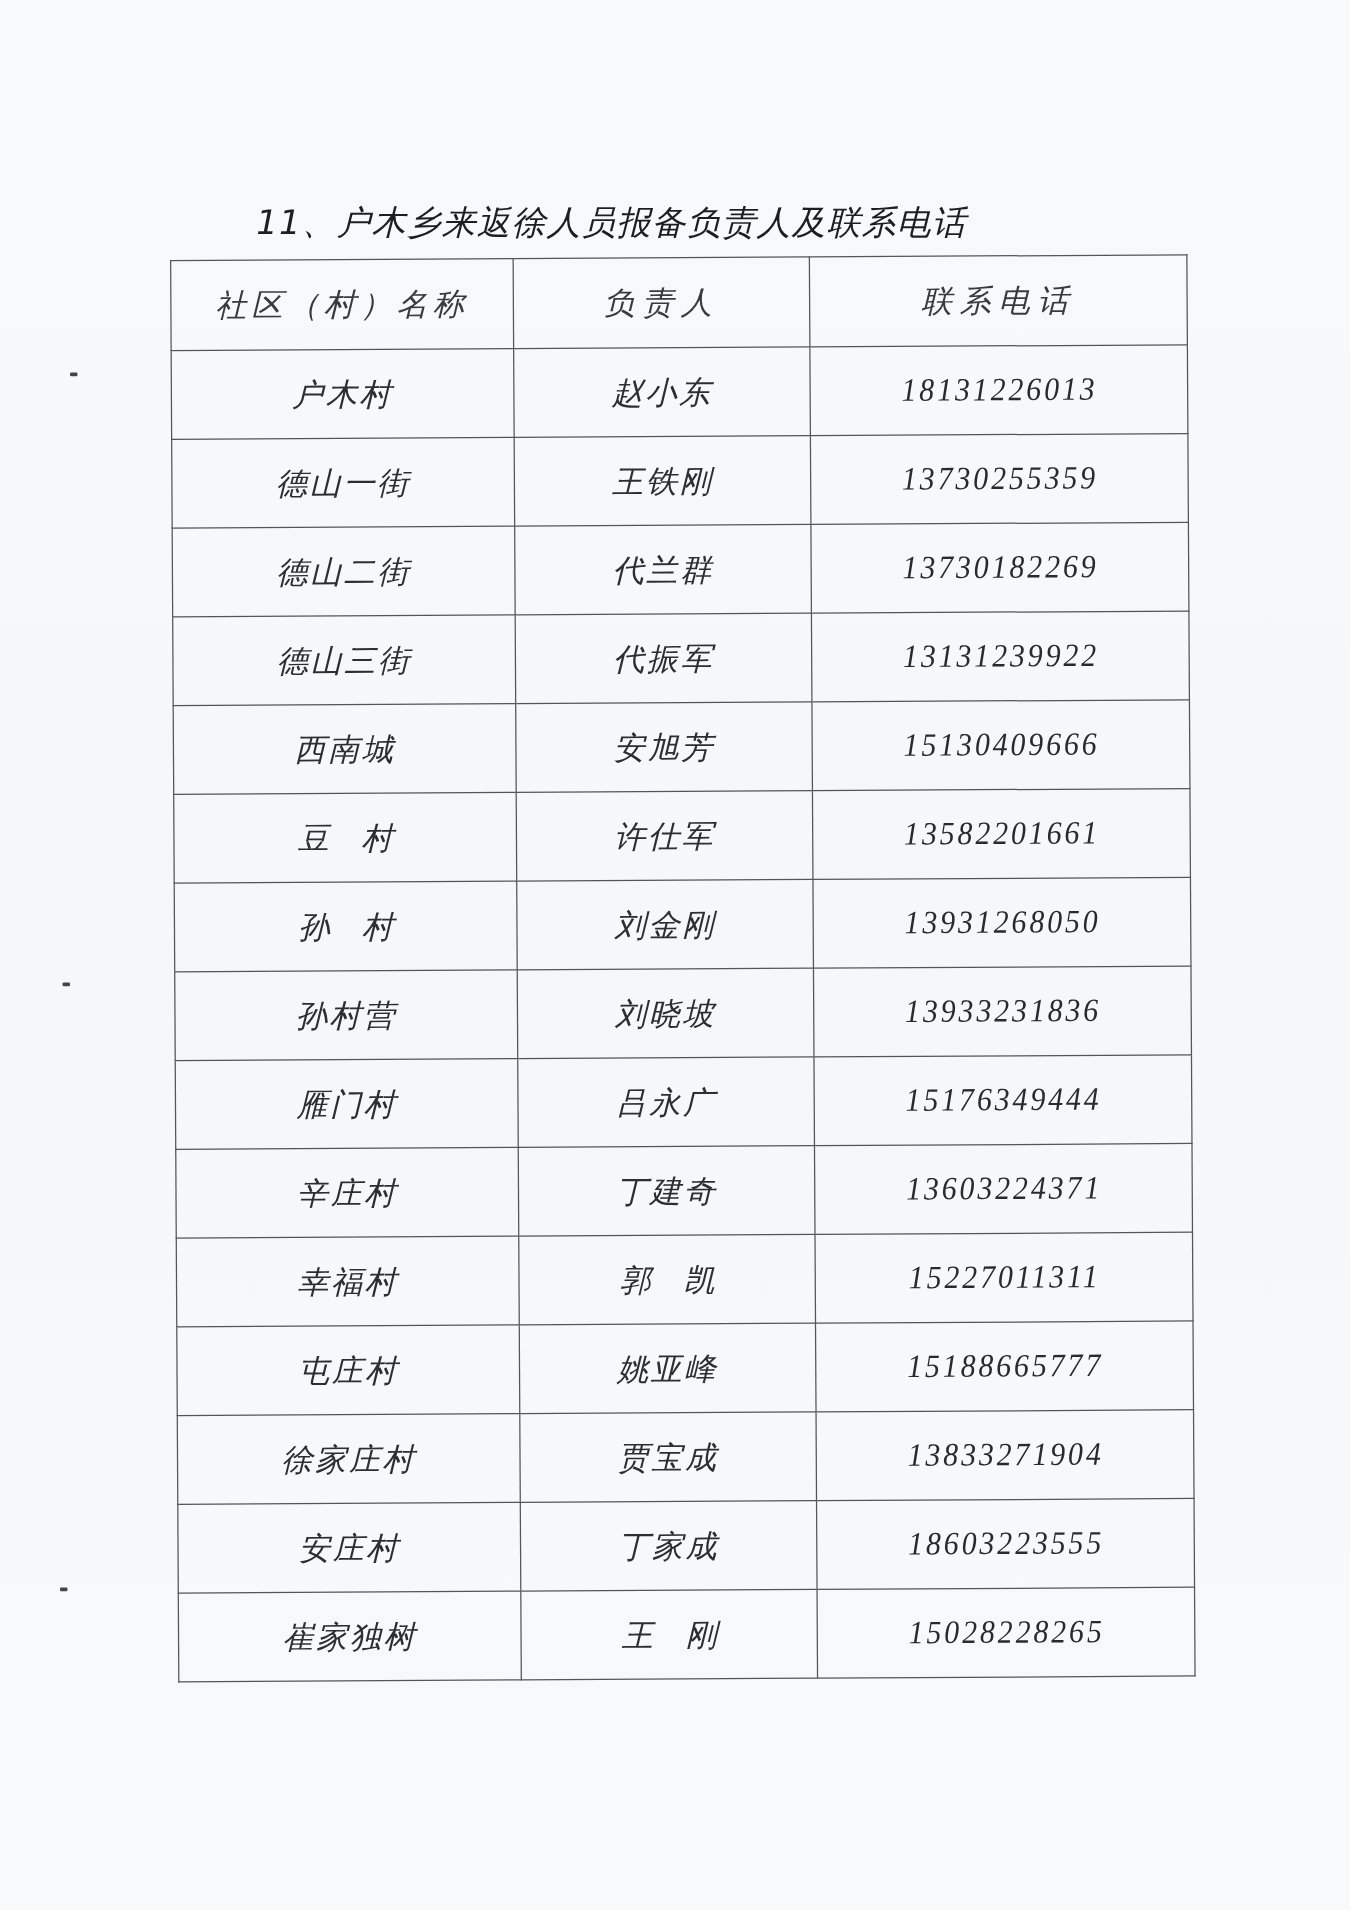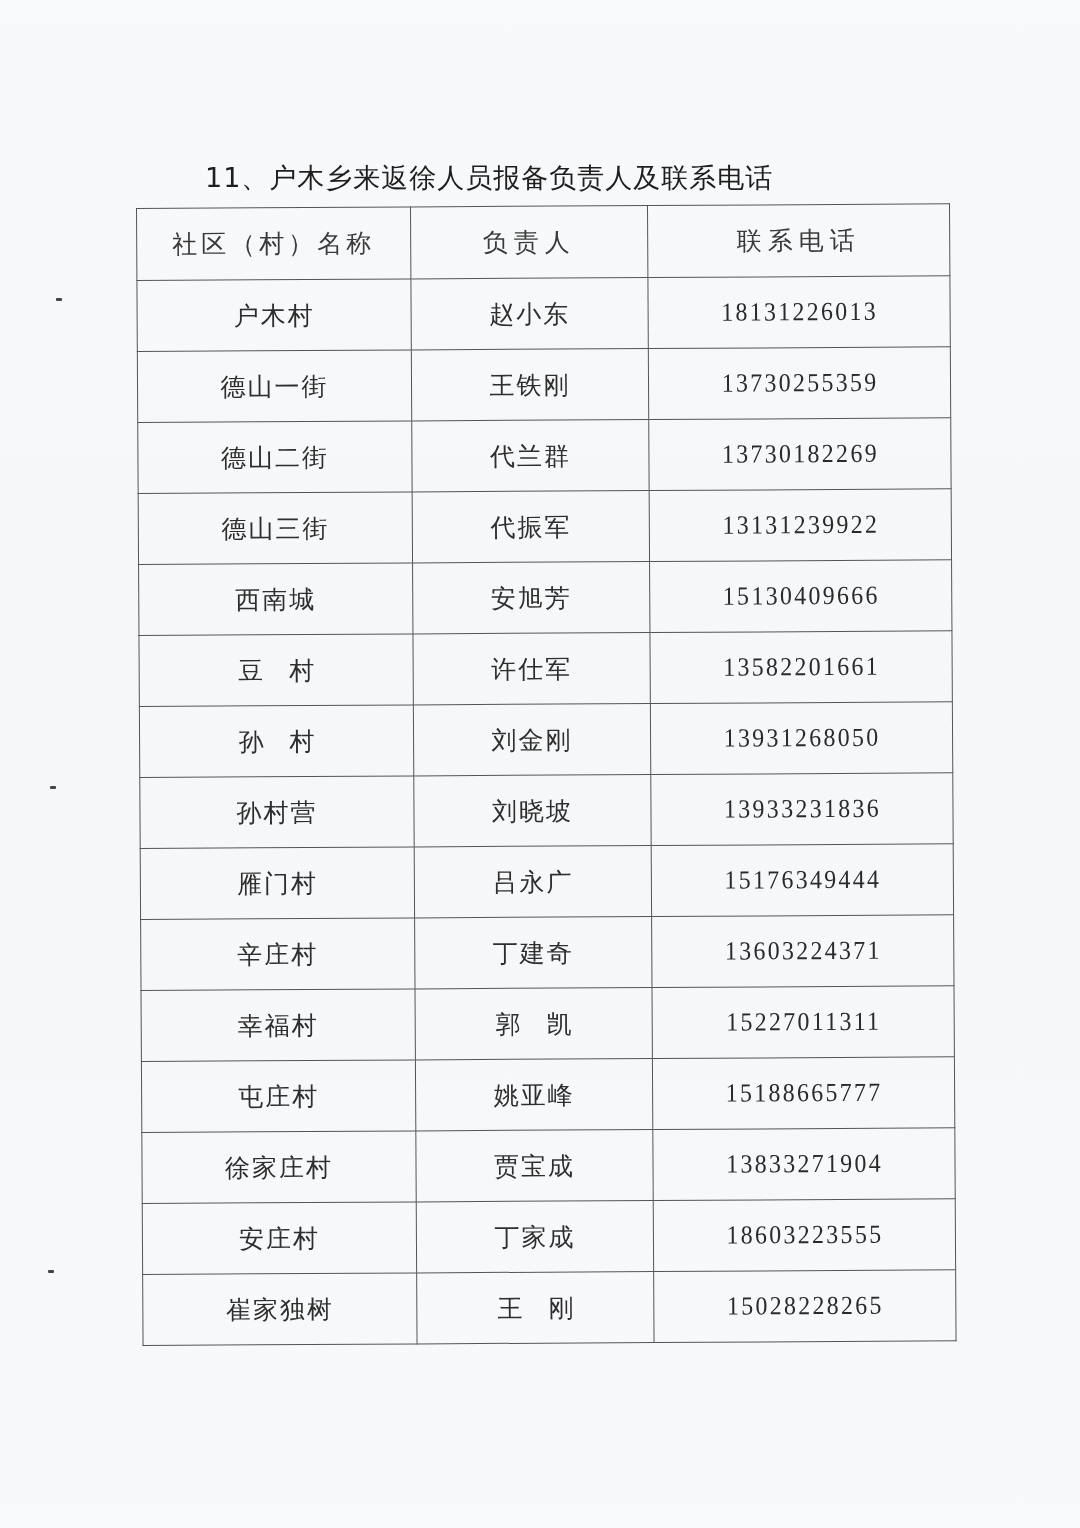--- a/index.html
+++ b/index.html
@@ -14,20 +14,21 @@
       overflow: hidden;
       font-family: "DejaVu Serif", "Liberation Serif", serif;
       color: #2a2a2a;
     }
     .page {
       position: absolute;
       left: 0; top: 0;
       width: 1080px;
       height: 1528px;
       background: linear-gradient(180deg, #f8f9fb 0%, #f6f7f9 50%, #f8f9fb 100%);
+      font-style: italic;
     }
     .title {
       position: absolute;
       left: 205px;
       top: 160px;
       font-family: "DejaVu Sans", "Liberation Sans", sans-serif;
       font-size: 27px;
       letter-spacing: 1px;
       color: #1e1e1e;
       white-space: nowrap;

